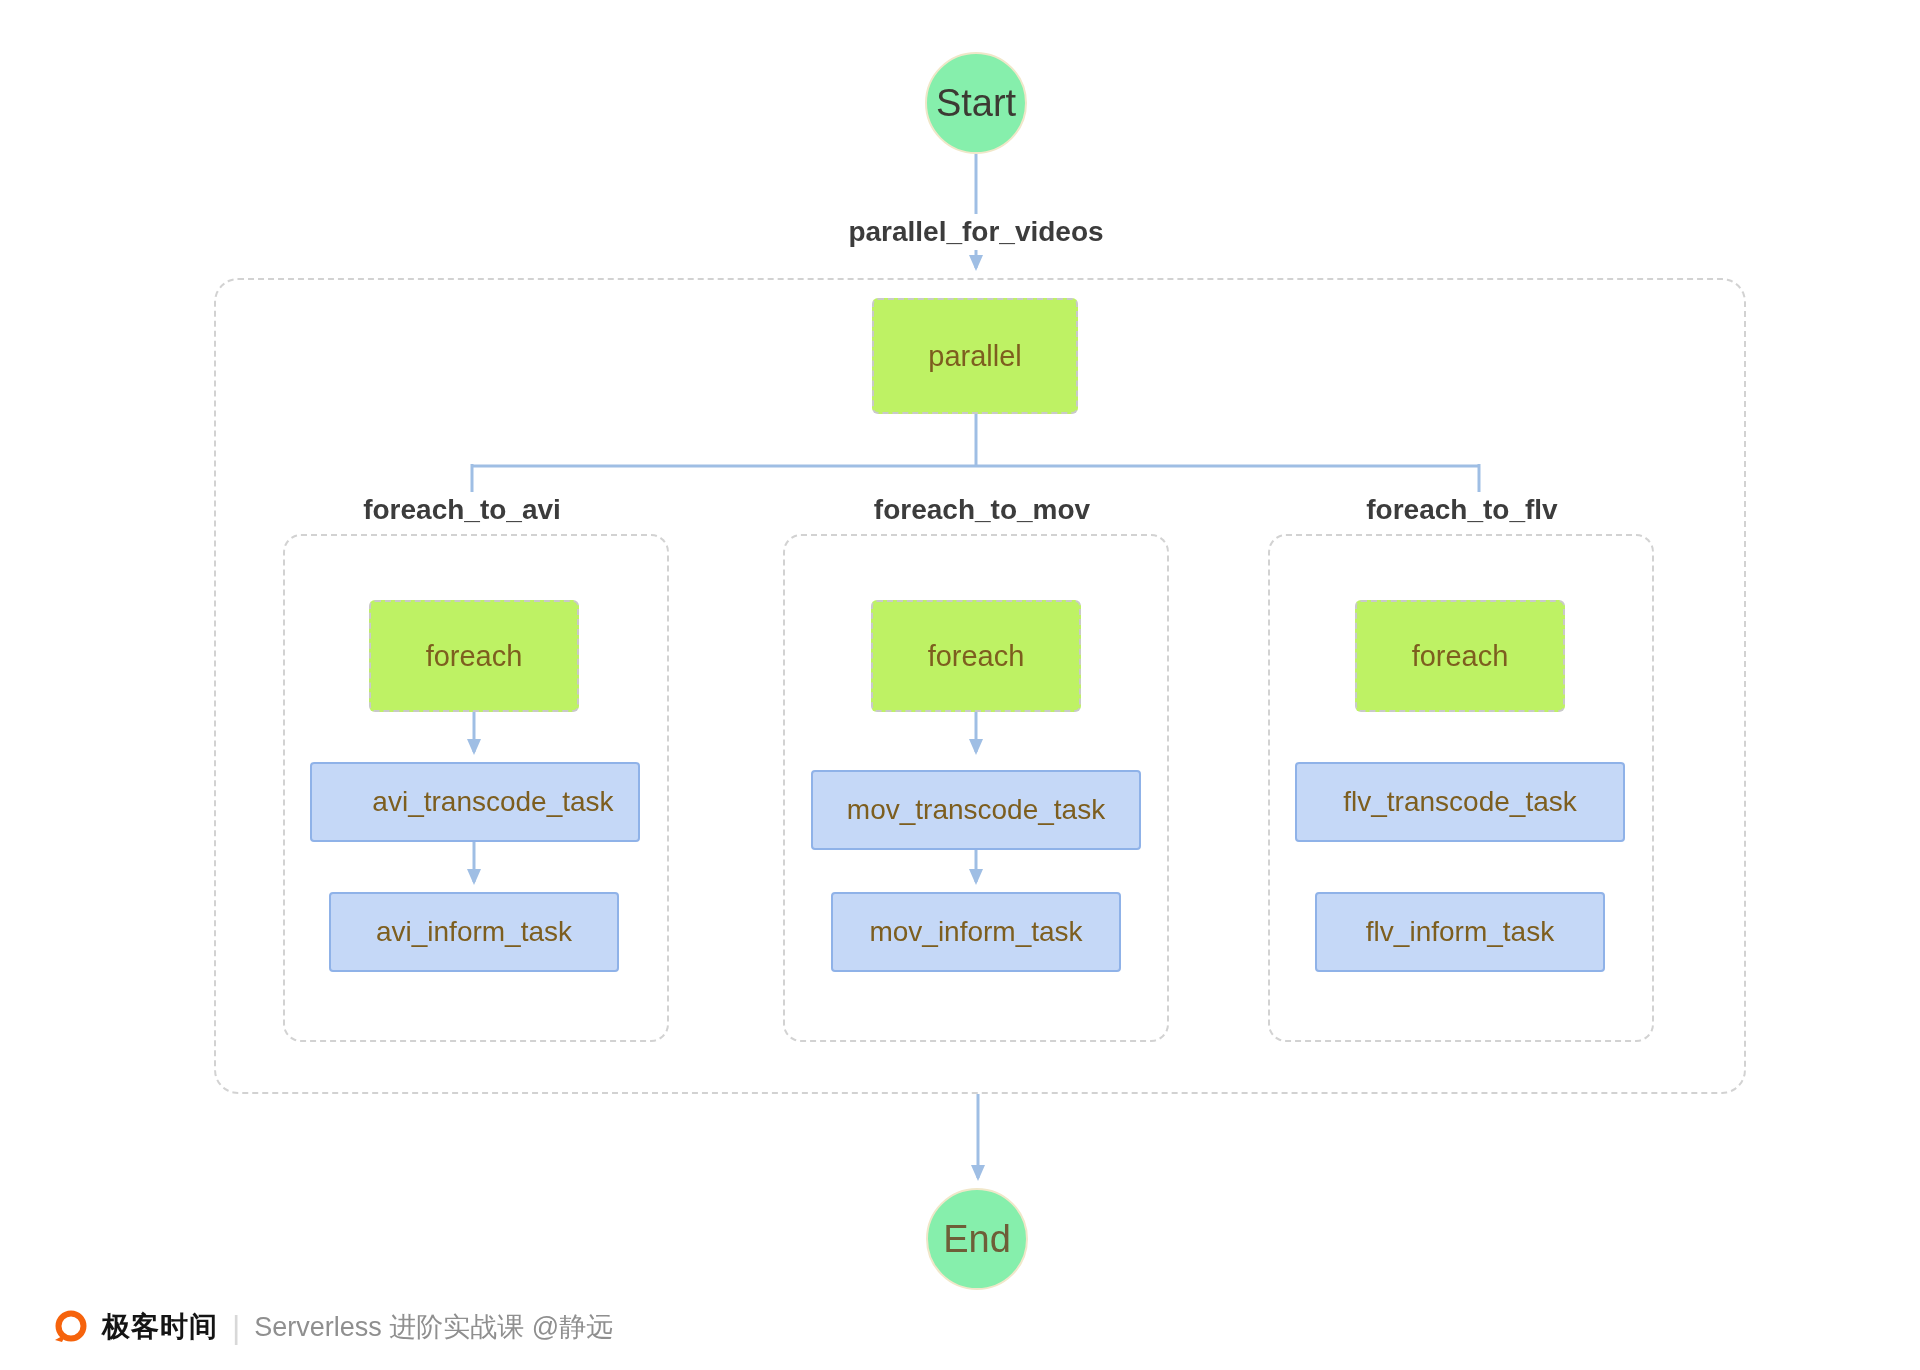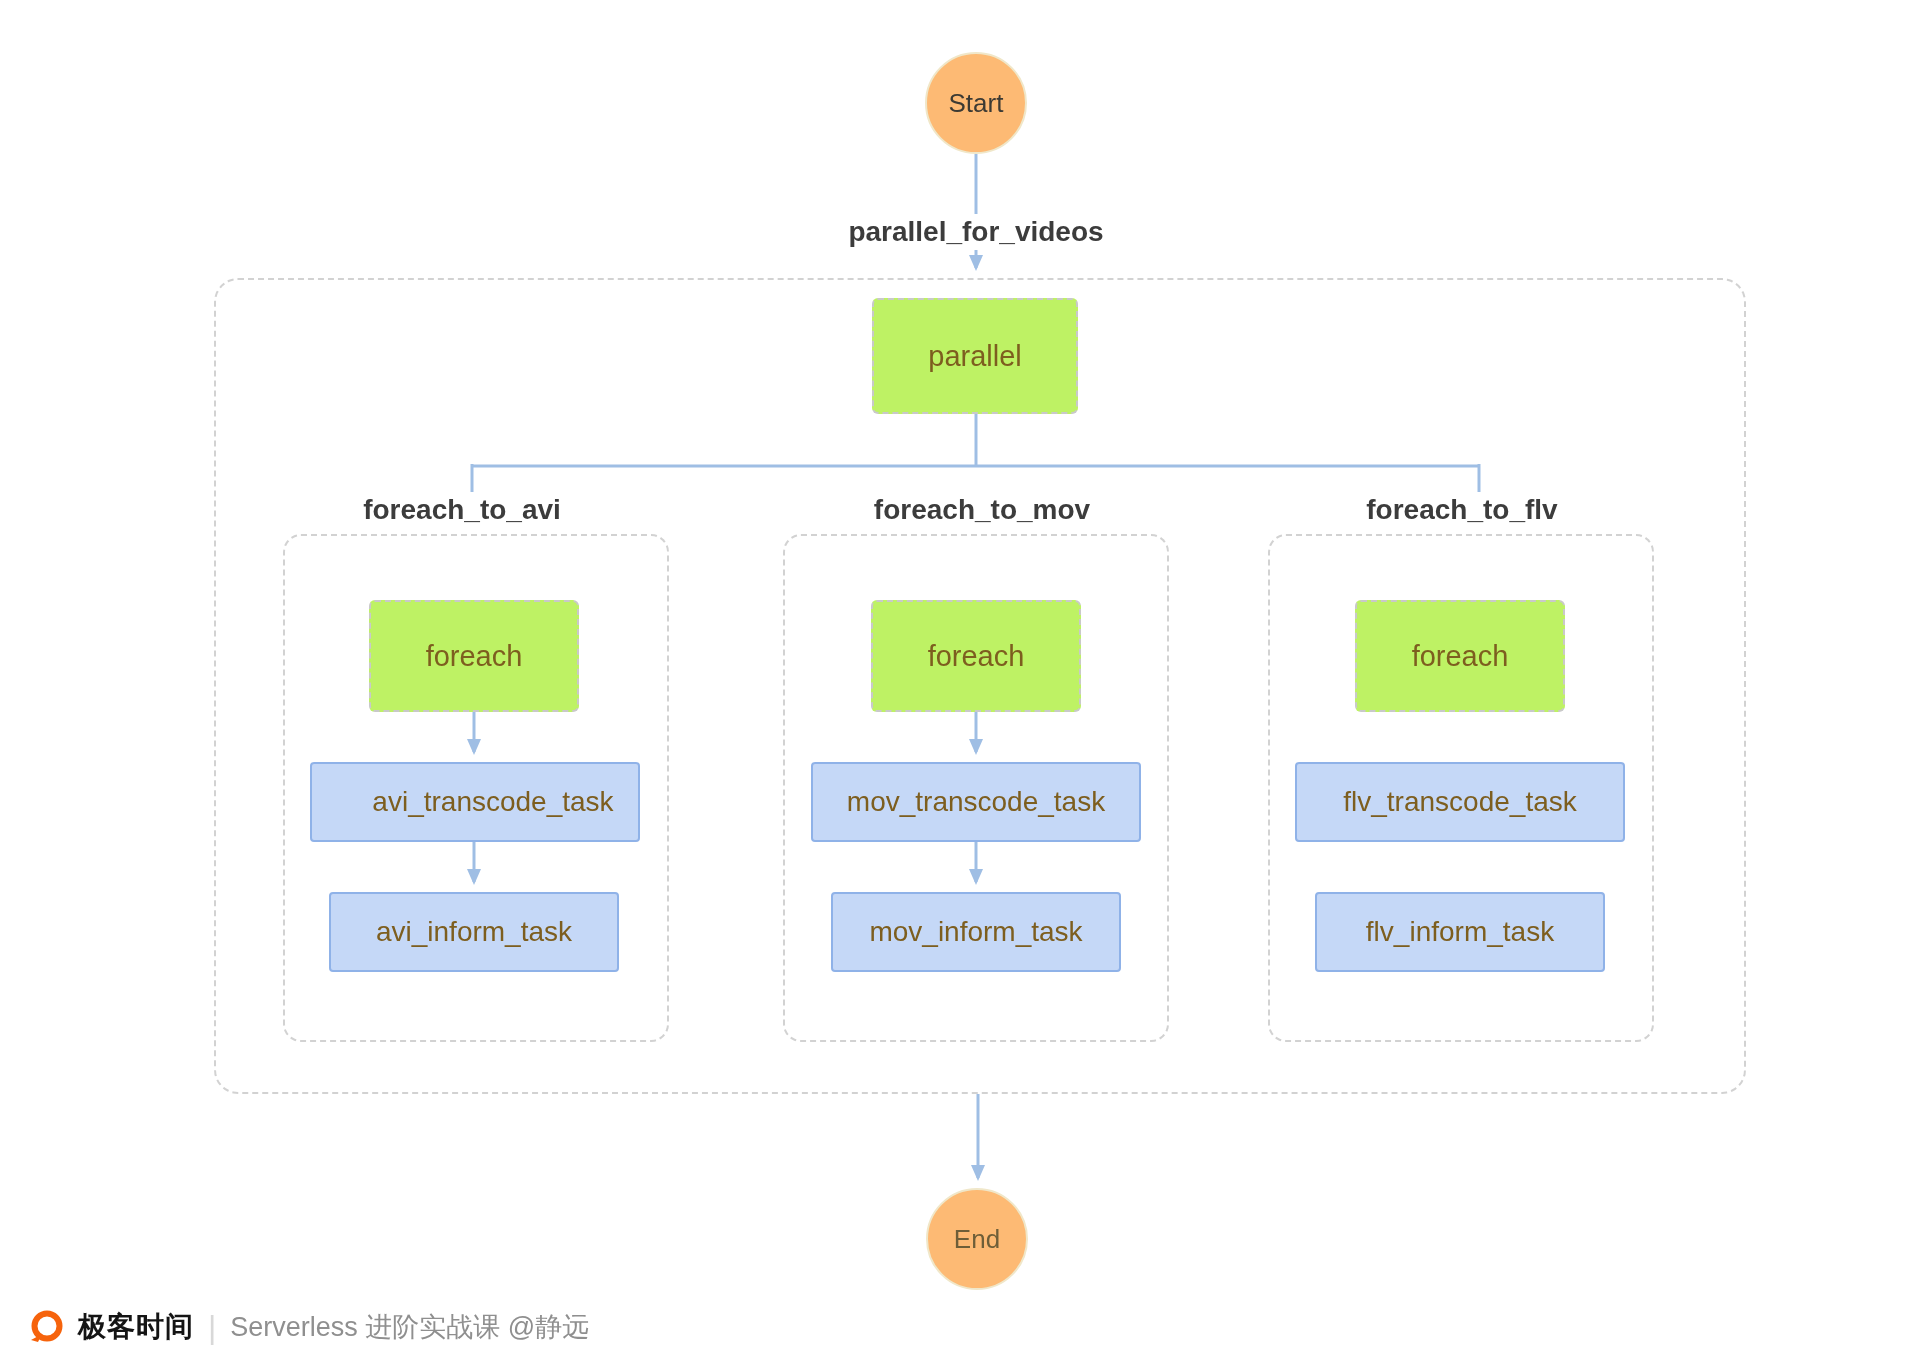--- a/index.html
+++ b/index.html
@@ -21,23 +21,23 @@
     position: absolute;
     left: 0; top: 0;
     width: 1920px; height: 1370px;
     pointer-events: none;
   }
   .node { position: absolute; display: flex; align-items: center; justify-content: center; }
 
   .terminal {
     width: 102px; height: 102px;
     border-radius: 50%;
-    background: #fdba74;
+    background: #86efac;
     border: 2px solid #f0e7c9;
-    font-size: 26px;
+    font-size: 38px;
     color: #3c3a33;
   }
   .terminal.end { color: #6e5e38; }
 
   .outer-group {
     position: absolute;
     left: 214px; top: 278px;
     width: 1532px; height: 816px;
     border: 2px dashed #d2d2d2;
     border-radius: 24px;
@@ -92,34 +92,34 @@
     display: flex; align-items: center; justify-content: center;
     background: #c5d8f7;
     border: 2px solid #8fb2e8;
     border-radius: 4px;
     color: #7d5e1f;
     font-size: 28px;
     white-space: nowrap;
   }
   .transcode { top: 762px; width: 330px; height: 80px; }
   .transcode-avi { left: 310px; padding-left: 36px; }
-  .transcode-mov { left: 811px; }
+  .transcode-mov { left: 811px; margin-top: 8px; }
   .transcode-flv { left: 1295px; }
 
   .inform { top: 892px; width: 290px; height: 80px; }
   .inform-avi { left: 329px; }
   .inform-mov { left: 831px; }
   .inform-flv { left: 1315px; }
 
   .start-node { left: 925px; top: 52px; position: absolute; }
   .end-node { left: 926px; top: 1188px; position: absolute; }
 
   .footer {
     position: absolute;
-    left: 28px; top: 1308px;
+    left: 52px; top: 1308px;
     display: flex;
     align-items: center;
     gap: 14px;
   }
   .brand-icon { width: 36px; height: 36px; flex: 0 0 auto; }
   .brand-name {
     font-size: 28px;
     font-weight: 700;
     color: #141414;
     letter-spacing: 1px;

